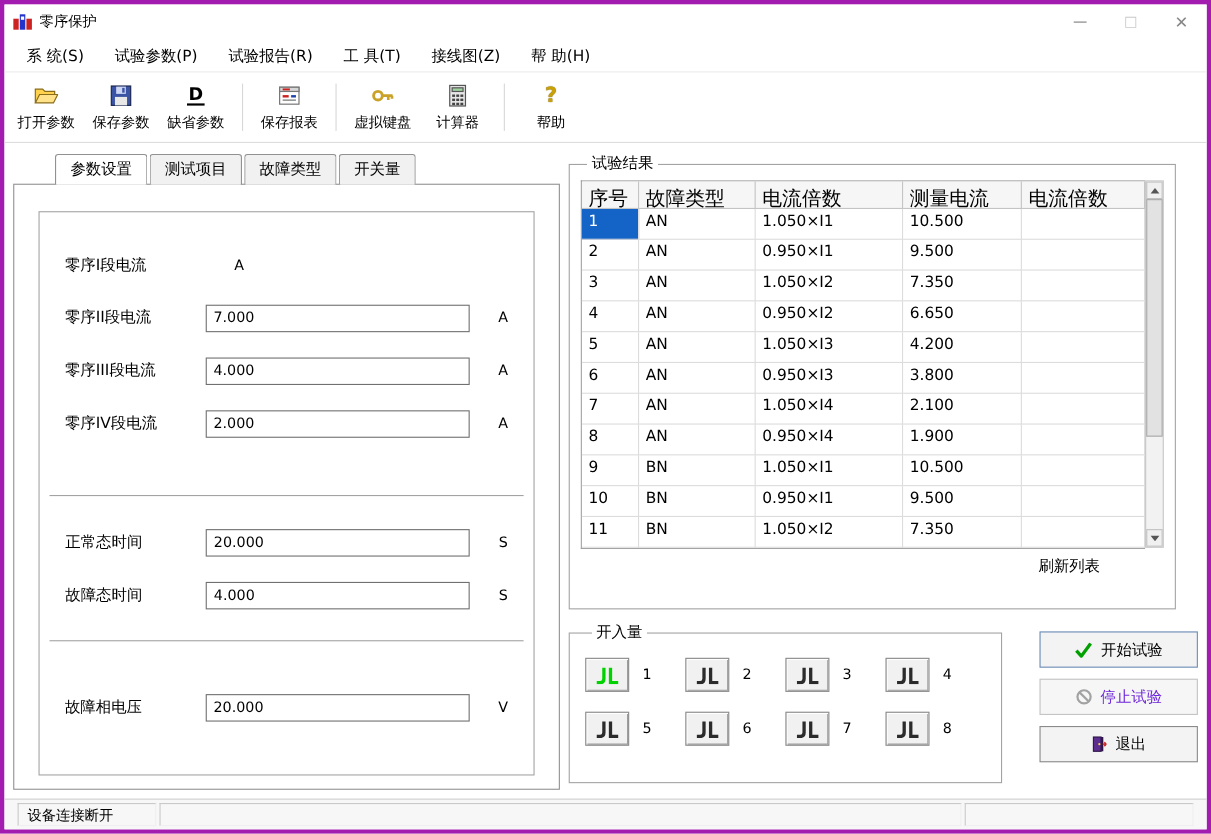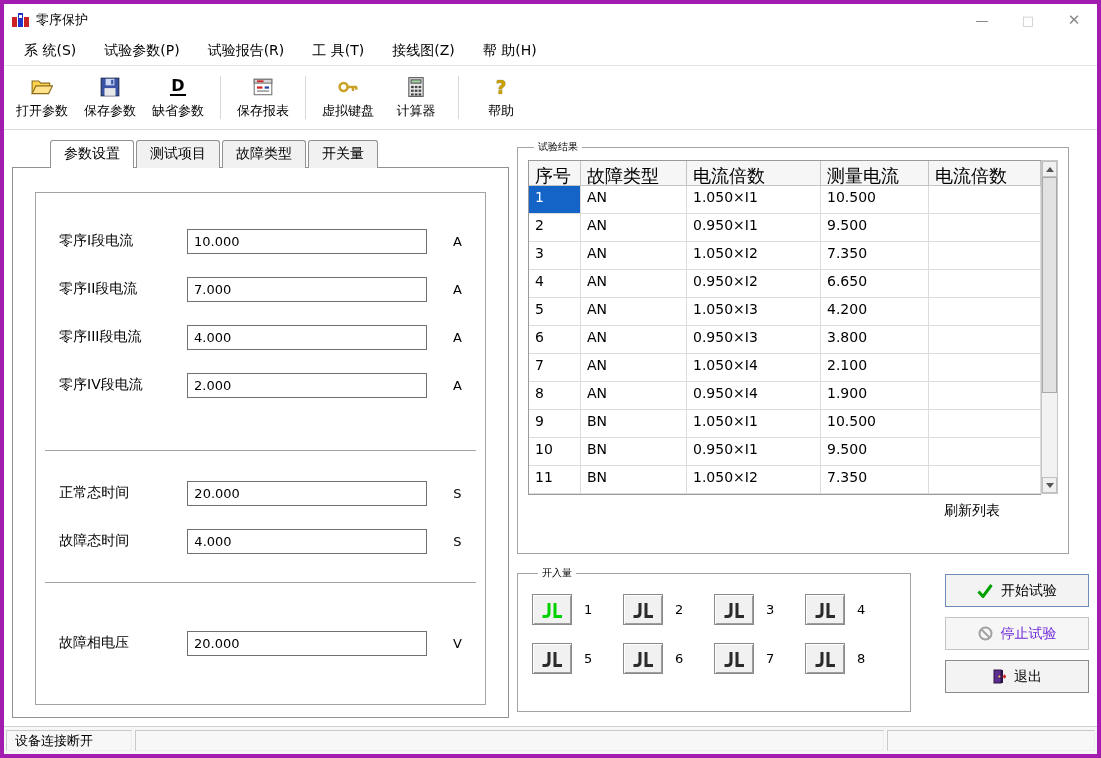--- a/index.html
+++ b/index.html
@@ -54,21 +54,21 @@
   .param-section.s2 { height:132px; border-bottom:1px solid #a3a3a3; padding-top:18px; }
   .param-section.s3 { flex:1; padding-top:36px; }
   .param-row { height:48px; display:flex; align-items:center; padding:0 14px; }
   .param-label { width:128px; font-size:14px; }
   .param-input { width:240px; height:25px; border:1px solid #707070; padding:2px 6px; font-size:13px; font-family:"DejaVu Sans","Liberation Sans",sans-serif; background:#fff; }
   .param-unit { margin-left:26px; font-size:13px; }
 
   
   .right-col { flex:1; display:flex; flex-direction:column; min-width:0; }
   fieldset { border:1px solid #a3a3a3; background:#fff; }
-  legend { font-size:10px; padding:0 4px; margin-left:6px; }
+  legend { font-size:14px; padding:0 4px; margin-left:6px; }
 
   .results-box { height:414px; width:552px; padding:4px 10px 6px; }
   .table-wrap { display:flex; margin-top:2px; }
   .grid { flex:1; border:1px solid #9a9a9a; border-right:none; }
   .thead { display:flex; background:#f6f6f6; }
   .thead span { padding:3px 6px; font-size:18px; border-right:1px solid #c4c4c4; border-bottom:1px solid #c4c4c4; height:25px; cursor:default; }
   .thead span:nth-of-type(1){ width:52px; }
   .thead span:nth-of-type(2){ width:106px; }
   .thead span:nth-of-type(3){ width:134px; }
   .thead span:nth-of-type(4){ width:108px; }
@@ -101,21 +101,21 @@
   .switch-btn svg { width:22px; height:16px; }
   .switch-num { margin-left:12px; font-size:13px; }
 
   .actions { margin-left:auto; width:144px; display:flex; flex-direction:column; gap:10px; padding-top:8px; }
   .act-btn { height:33px; background:#f3f3f3; border:1px solid #8a8a8a; display:flex; align-items:center; justify-content:center; gap:8px; font-size:14px; cursor:default; font-family:inherit; }
   .act-btn.start { border-color:#6b8cb8; }
   .act-btn.disabled { color:#6d28d9; border-color:#c4c4c4; background:#f6f6f6; }
   .act-btn svg { flex:0 0 auto; }
 
   
-  .statusbar { height:28px; flex:0 0 28px; background:#f7f7f7; border-top:1px solid #d0d0d0; display:flex; gap:3px; padding:3px 2px; }
+  .statusbar { height:28px; flex:0 0 28px; background:#f7f7f7; border-top:1px solid #d0d0d0; display:flex; gap:3px; padding:3px 12px; }
   .status-panel { border:1px solid; border-color:#c9c9c9 #efefef #efefef #c9c9c9; font-size:13px; display:flex; align-items:center; padding:0 8px; background:#f7f7f7; }
   .status-panel.p1 { width:126px; flex:0 0 126px; }
   .status-panel.p2 { flex:1; }
   .status-panel.p3 { width:208px; flex:0 0 208px; }
 </style>
 </head>
 <body>
 
 <div class="window">
 
@@ -238,21 +238,20 @@
         <div class="tab">故障类型</div>
         <div class="tab">开关量</div>
       </div>
       <div class="tabpanel">
         <div class="inner-box">
 
           <div class="param-section s1">
 
               <div class="param-row">
                 <span class="param-label">零序I段电流</span>
-                <input class="param-input" value="10.000" style="">
                 <span class="param-unit">A</span>
               </div>
 
               <div class="param-row">
                 <span class="param-label">零序II段电流</span>
                 <input class="param-input" value="7.000" style="">
                 <span class="param-unit">A</span>
               </div>
 
               <div class="param-row">

